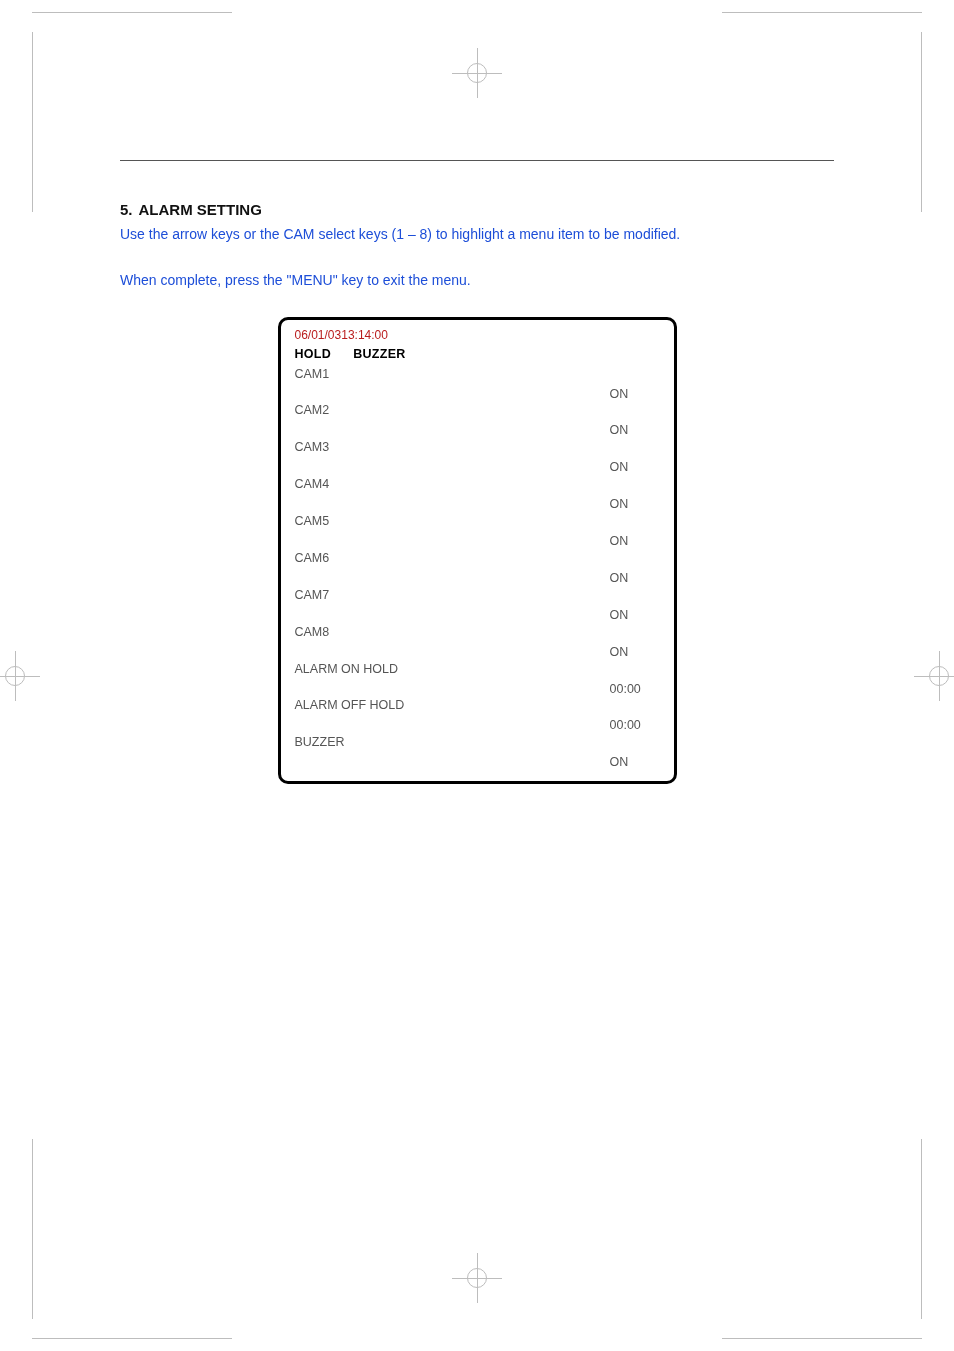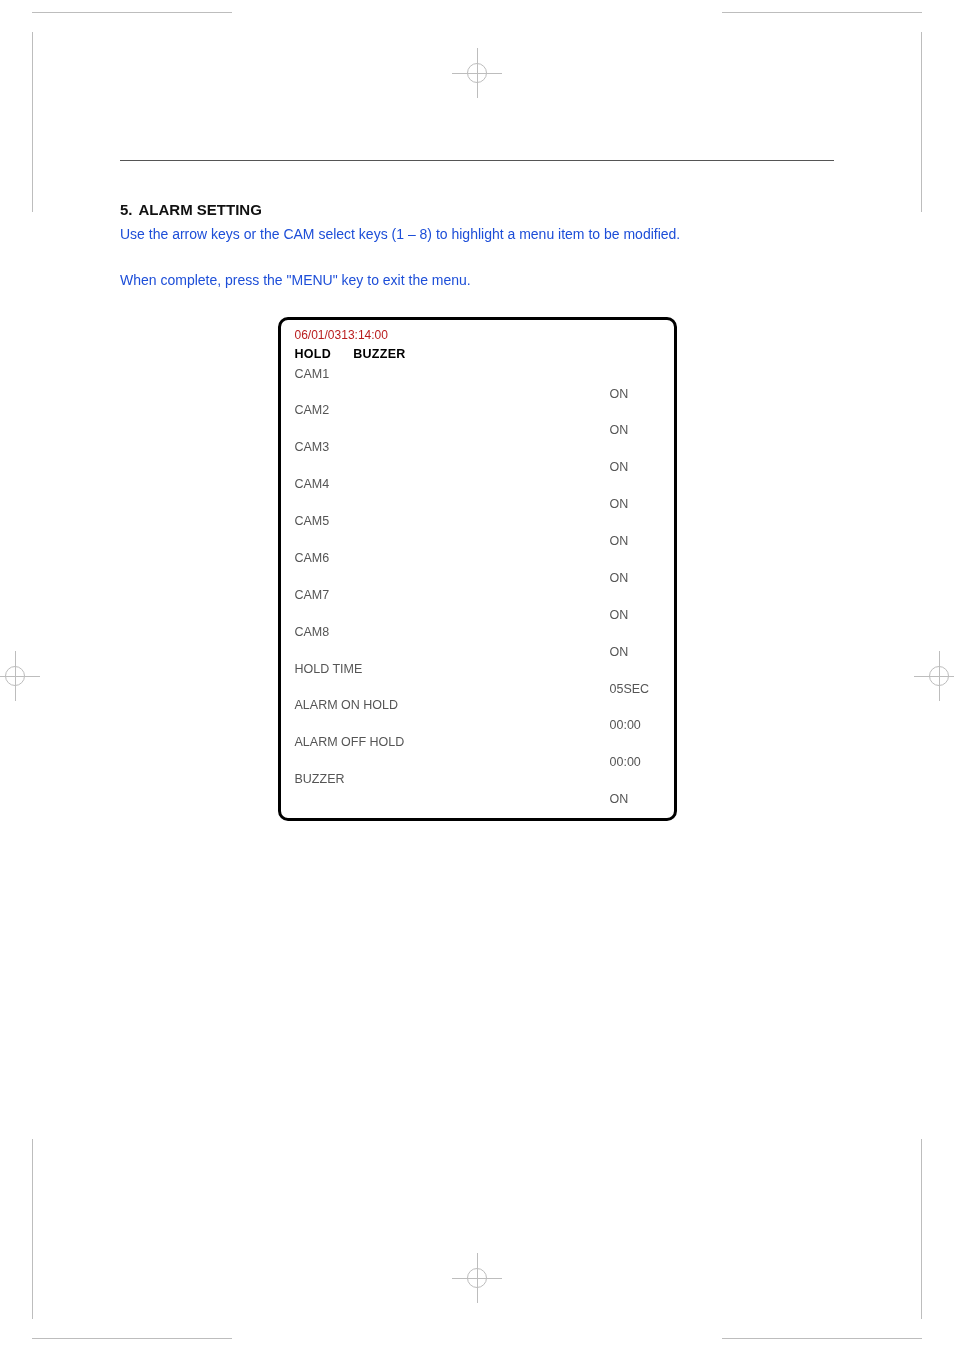--- a/index.html
+++ b/index.html
@@ -289,24 +289,20 @@
         </div>
         <div class="menu-row">
           <span class="lbl">CAM7</span>
           <span class="val">ON</span>
         </div>
         <div class="menu-row">
           <span class="lbl">CAM8</span>
           <span class="val">ON</span>
         </div>
         <div class="menu-row">
-          <span class="lbl">HOLD TIME</span>
-          <span class="val">05SEC</span>
-        </div>
-        <div class="menu-row">
           <span class="lbl">ALARM ON HOLD</span>
           <span class="val">00:00</span>
         </div>
         <div class="menu-row">
           <span class="lbl">ALARM OFF HOLD</span>
           <span class="val">00:00</span>
         </div>
         <div class="menu-row">
           <span class="lbl">BUZZER</span>
           <span class="val">ON</span>

